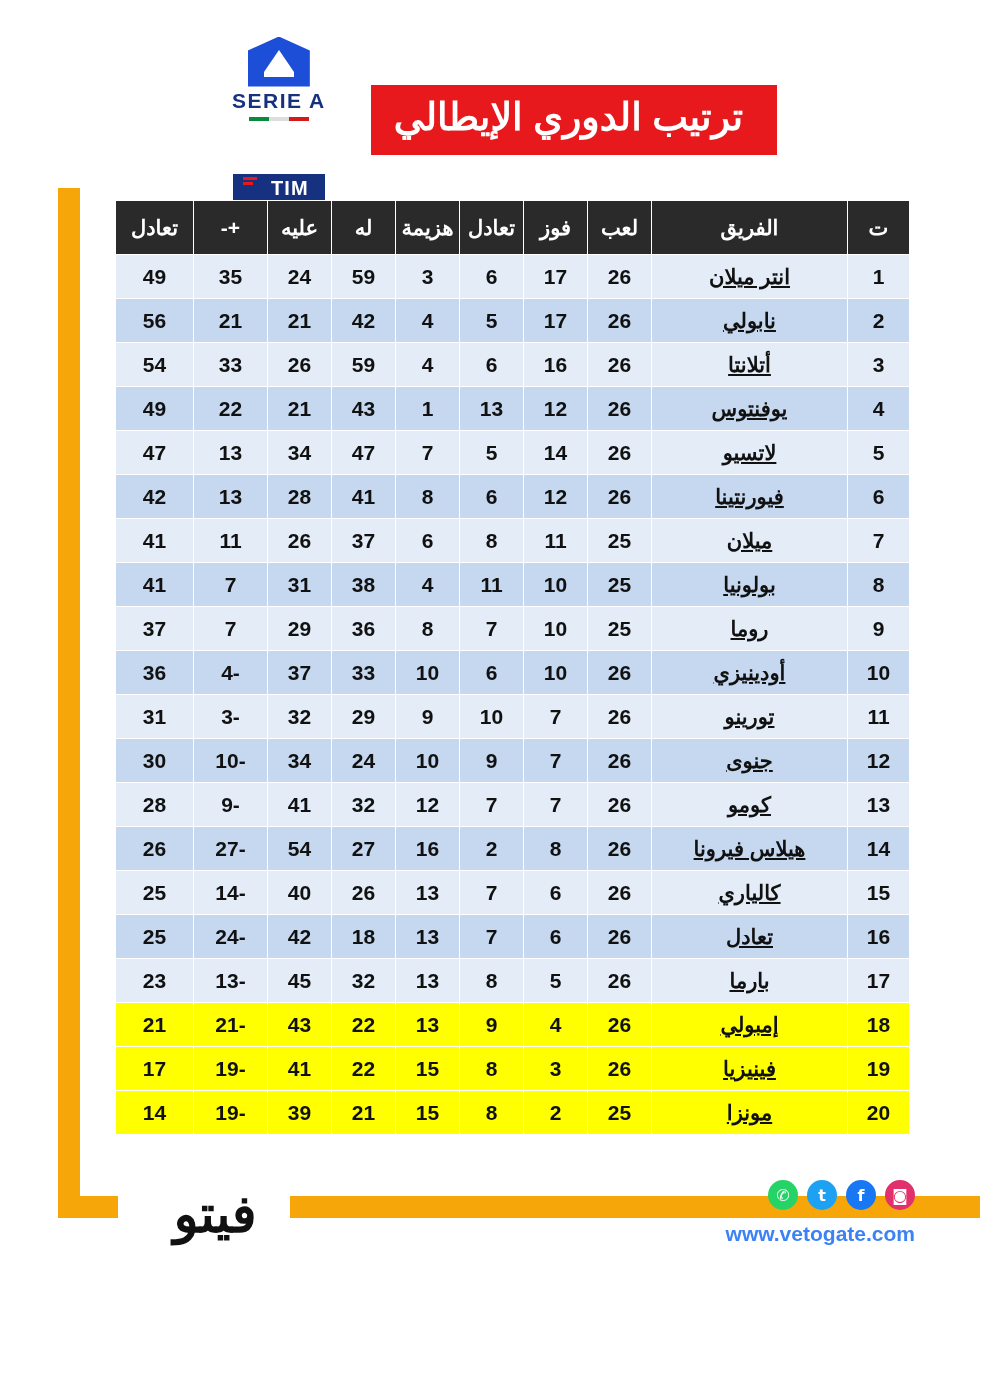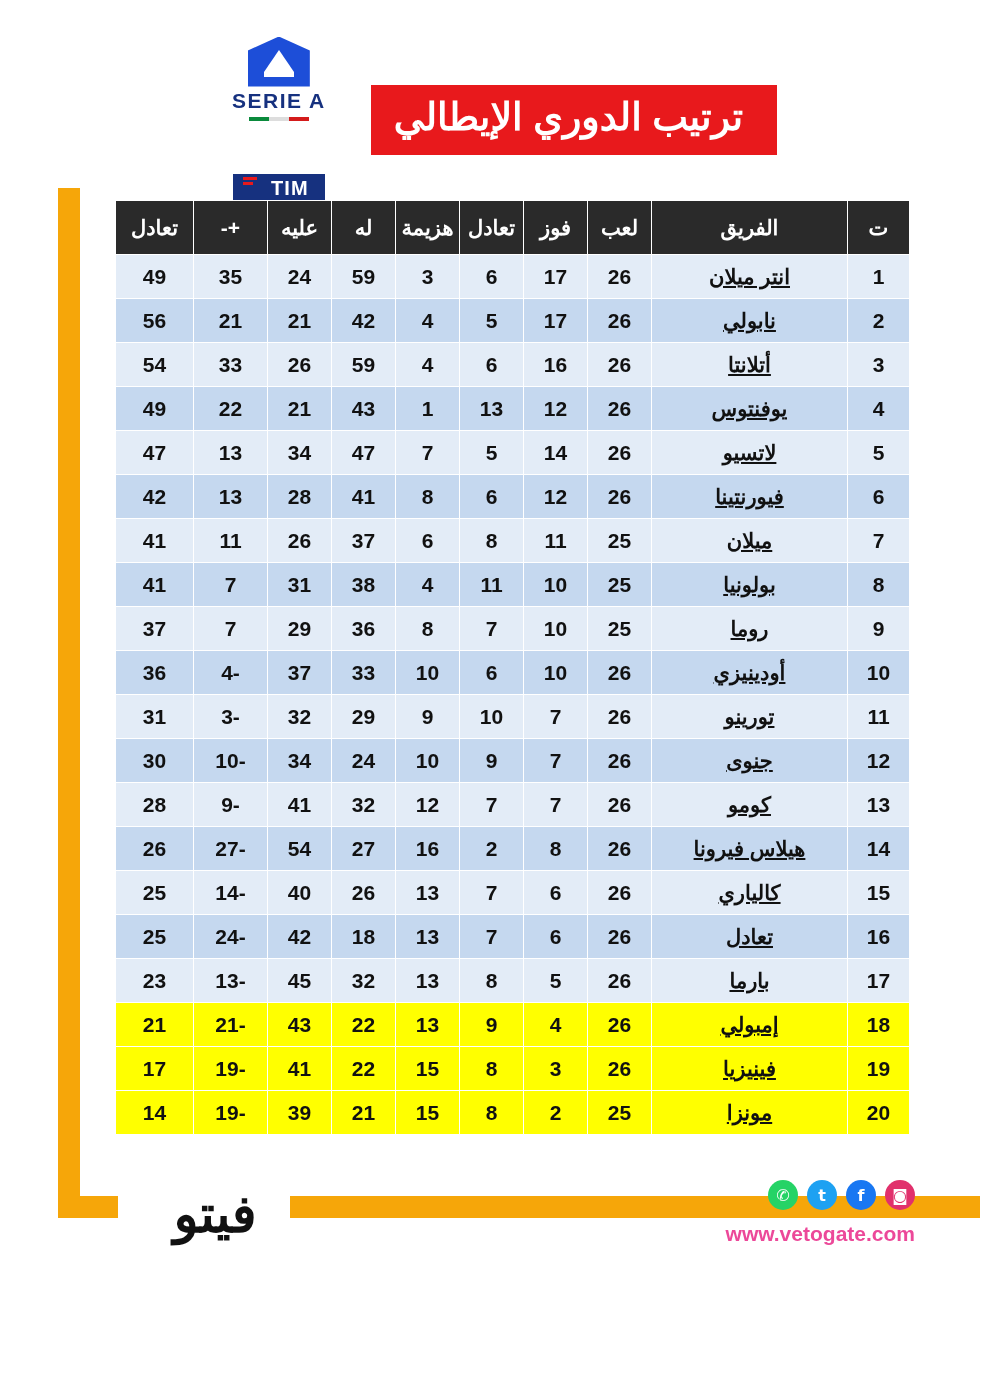--- a/index.html
+++ b/index.html
@@ -187,21 +187,21 @@
     font-weight: bold;
     font-family: "DejaVu Sans", sans-serif;
   }
   .s-instagram { background: #e1306c; }
   .s-facebook  { background: #1877f2; }
   .s-twitter   { background: #1da1f2; }
   .s-whatsapp  { background: #25d366; }
   .site-url {
     position: absolute;
     right: 75px; top: 1222px;
-    color: #ec4899;
+    color: #3b82f6;
     font-size: 21px;
     font-weight: bold;
     direction: ltr;
     text-align: right;
     width: 300px;
   }
 </style>
 </head>
 <body>
 

